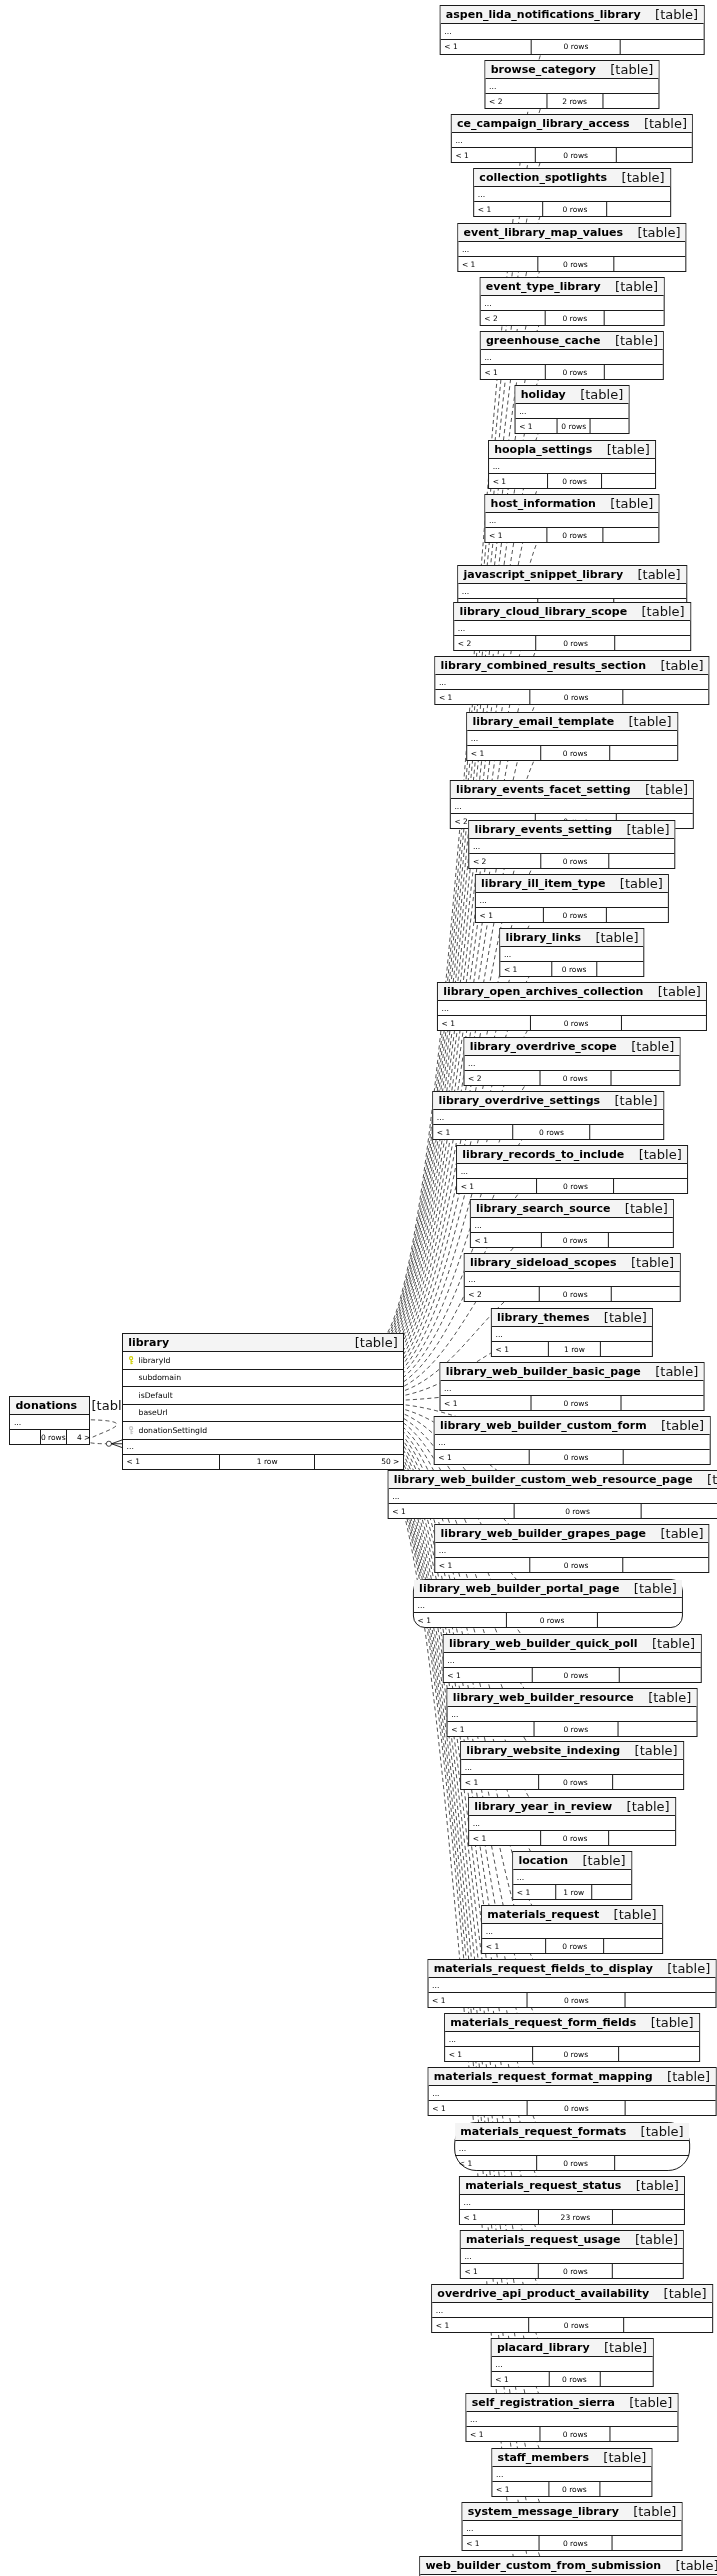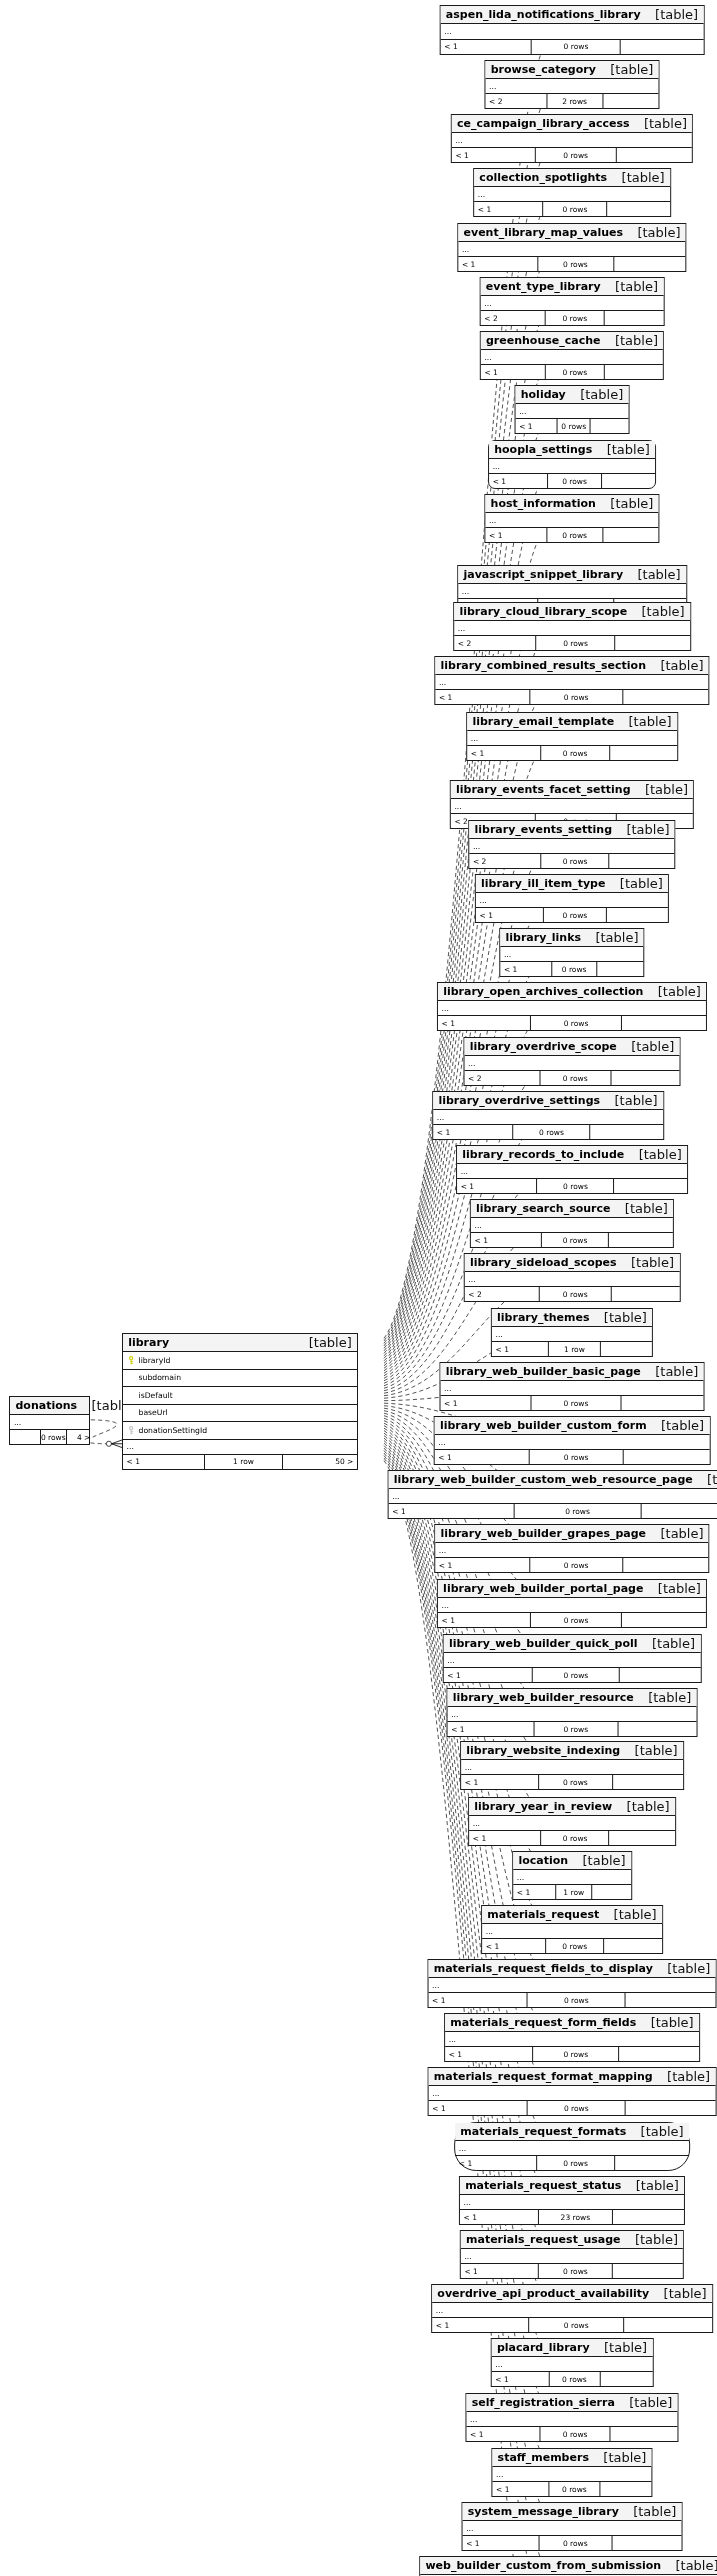--- a/index.html
+++ b/index.html
@@ -291,21 +291,21 @@
       </div>
       <div class="body">
         <div class="row dots">...</div>
       </div>
       <div class="ftr">
         <span class="fl"></span>
         <span class="fc">0 rows</span>
         <span class="fr">4 &gt;</span>
       </div>
     </div>
-    <div class="tbl" style="top: 1333px; left: 122px; width: 236px;">
+    <div class="tbl" style="top: 1333px; left: 122px; width: 282px;">
       <div class="hdr">
         <span class="nm">library</span>
         <span class="tag">[table]</span>
       </div>
       <div class="body">
         <div class="row">
           <span class="keyslot">
             <svg width="6.2" height="8.8" viewBox="0 0 12 17">
               <circle cx="6" cy="4.2" r="3" fill="none" stroke="#cfcf00" stroke-width="2.2"></circle>
               <line x1="6" y1="7.2" x2="6" y2="16" stroke="#cfcf00" stroke-width="2.2"></line>
@@ -451,21 +451,21 @@
       </div>
       <div class="body">
         <div class="row dots">...</div>
       </div>
       <div class="ftr">
         <span class="fl">&lt; 1</span>
         <span class="fc">0 rows</span>
         <span class="fr"></span>
       </div>
     </div>
-    <div class="tbl auto" style="top: 440px; left: 572px; border-radius: 7px;">
+    <div class="tbl auto" style="top: 440px; left: 572px;">
       <div class="hdr">
         <span class="nm">hoopla_settings</span>
         <span class="tag">[table]</span>
       </div>
       <div class="body">
         <div class="row dots">...</div>
       </div>
       <div class="ftr">
         <span class="fl">&lt; 1</span>
         <span class="fc">0 rows</span>
@@ -745,21 +745,21 @@
       </div>
       <div class="body">
         <div class="row dots">...</div>
       </div>
       <div class="ftr">
         <span class="fl">&lt; 1</span>
         <span class="fc">0 rows</span>
         <span class="fr"></span>
       </div>
     </div>
-    <div class="tbl auto" style="top: 1579px; left: 572px;">
+    <div class="tbl auto" style="top: 1579px; left: 548px; border-radius: 12px;">
       <div class="hdr">
         <span class="nm">library_web_builder_portal_page</span>
         <span class="tag">[table]</span>
       </div>
       <div class="body">
         <div class="row dots">...</div>
       </div>
       <div class="ftr">
         <span class="fl">&lt; 1</span>
         <span class="fc">0 rows</span>

